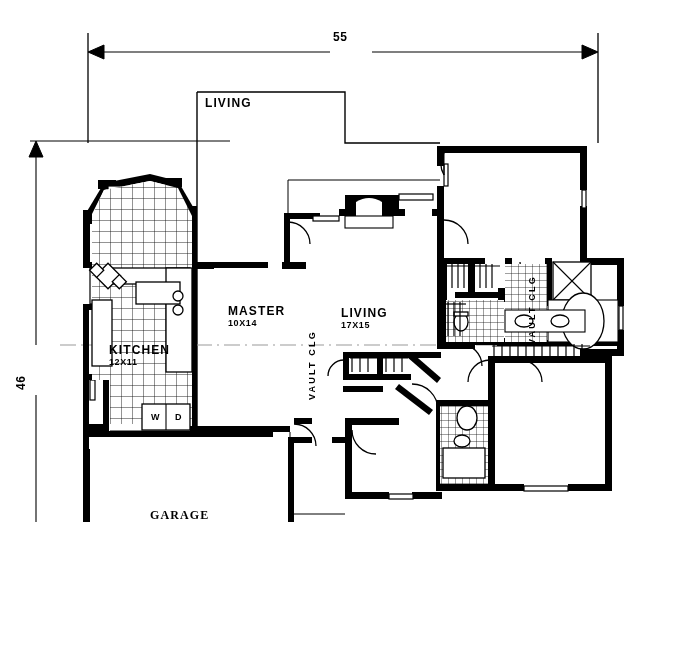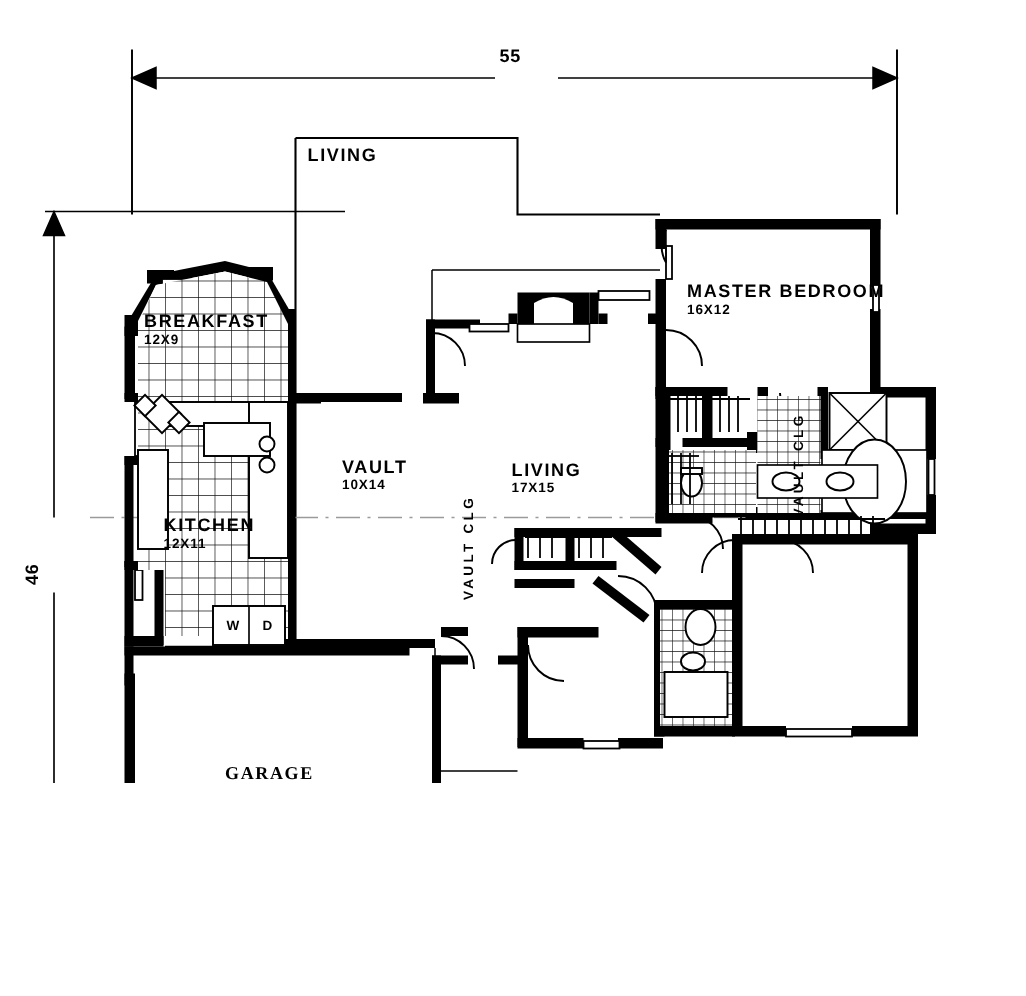--- a/index.html
+++ b/index.html
@@ -362,44 +362,36 @@
     </g>
   </svg>
 
   <div class="dim-text" style="left:333px; top:30px;">55</div>
   <div class="dim-text" style="left:14px; top:390px; transform:rotate(-90deg); transform-origin:left top;">46</div>
 
   <div class="room-label" style="left:205px; top:97px;">
     <span class="rname">LIVING</span>
   </div>
 
-  <div class="room-label" style="left:96px; top:208px;">
-    <span class="rname">BREAKFAST</span>
-    <span class="rdim">12X9</span>
-  </div>
 
   <div class="room-label" style="left:109px; top:310px;margin-top:34px;">
     <span class="rname">KITCHEN</span>
     <span class="rdim">12X11</span>
   </div>
 
   <div class="room-label" style="left:228px; top:305px;">
-    <span class="rname">VAULT</span>
+    <span class="rname">MASTER</span>
     <span class="rdim">10X14</span>
   </div>
 
   <div class="room-label" style="left:341px; top:283px;margin-top:24px;">
     <span class="rname">LIVING</span>
     <span class="rdim">17X15</span>
   </div>
 
-  <div class="room-label" style="left:458px; top:188px;">
-    <span class="rname">MASTER BEDROOM</span>
-    <span class="rdim">16X12</span>
-  </div>
 
 
 
   <div class="room-label" style="left:150px; top:509px;font-family:Liberation Serif, serif;">
     <span class="rname">GARAGE</span>
   </div>
 
   <div class="vert-text" style="left:307px; top:400px;">VAULT  CLG</div>
   <div class="vert-text" style="left:527px; top:345px;">VAULT  CLG</div>
 

